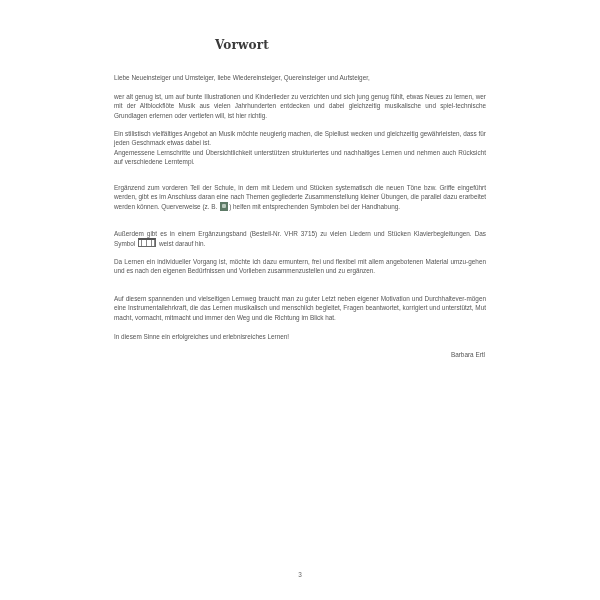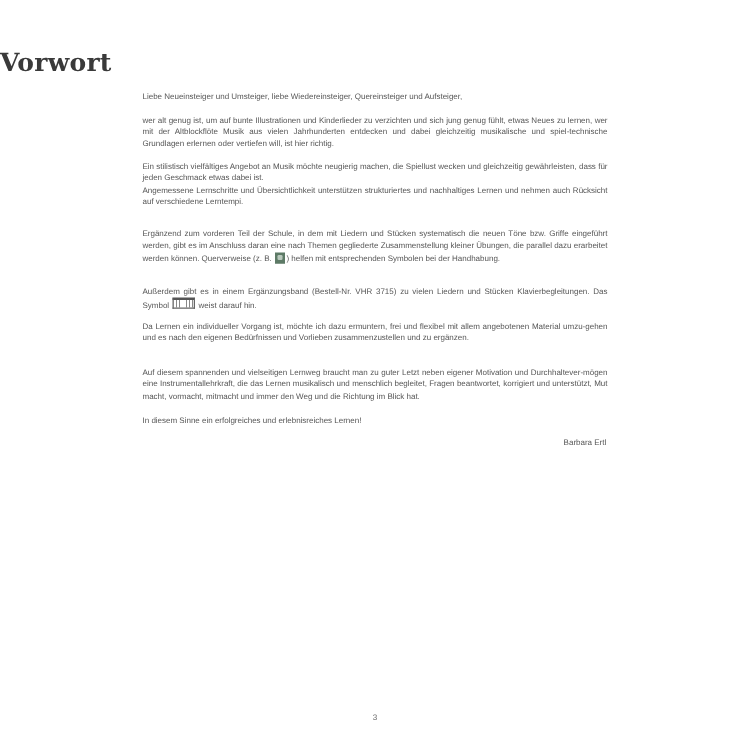--- a/index.html
+++ b/index.html
@@ -5,22 +5,23 @@
   html, body { margin: 0; padding: 0; }
   body {
     width: 600px; height: 600px; background: #ffffff;
     position: relative; overflow: hidden;
     font-family: "Liberation Sans", sans-serif;
     color: #4a4a4a;
   }
   .page { position: absolute; left: 0; top: 0; width: 600px; height: 600px; }
   .title {
     position: absolute; top: 38px; left: 0; width: 484px;
+    text-align: center;
     font-family: "DejaVu Serif", serif;
-    font-weight: bold; font-size: 20px; color: #3a3a3a;
+    font-weight: bold; font-size: 12px; color: #3a3a3a;
     letter-spacing: 0.2px;
   }
   .body-text {
     position: absolute; left: 114px; width: 372px;
     font-size: 6.4px; line-height: 9.4px; color: #555555;
   }
   .p { margin: 0; text-align: justify; text-align-last: left; }
   .sign {
     position: absolute; top: 351px; right: 115px;
     font-size: 6.4px; color: #555555;

